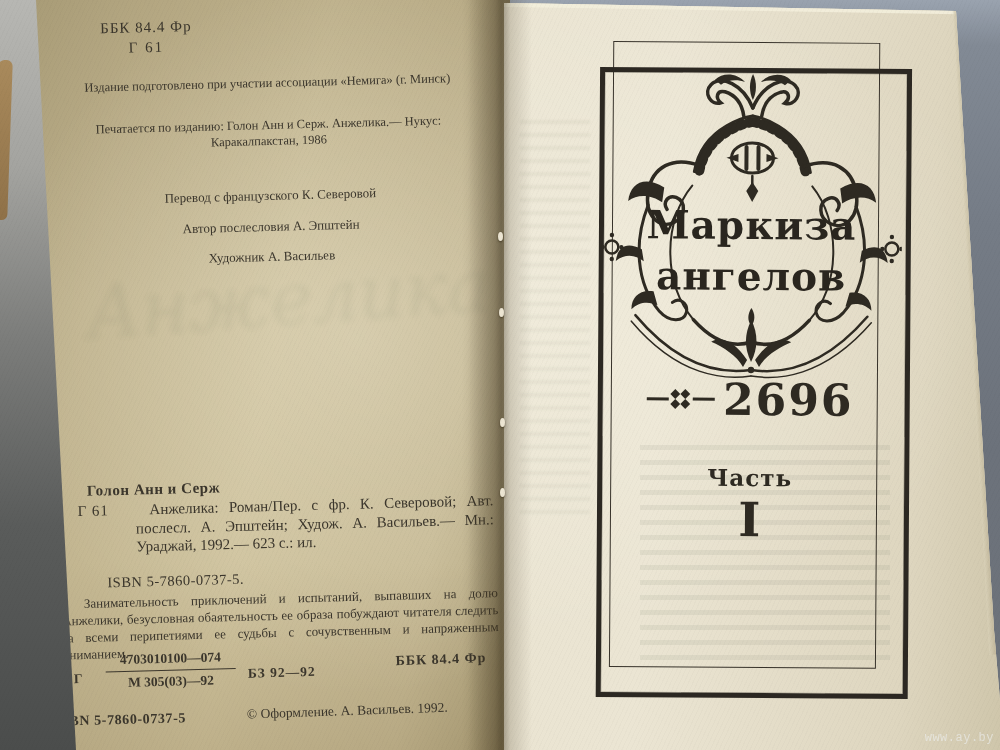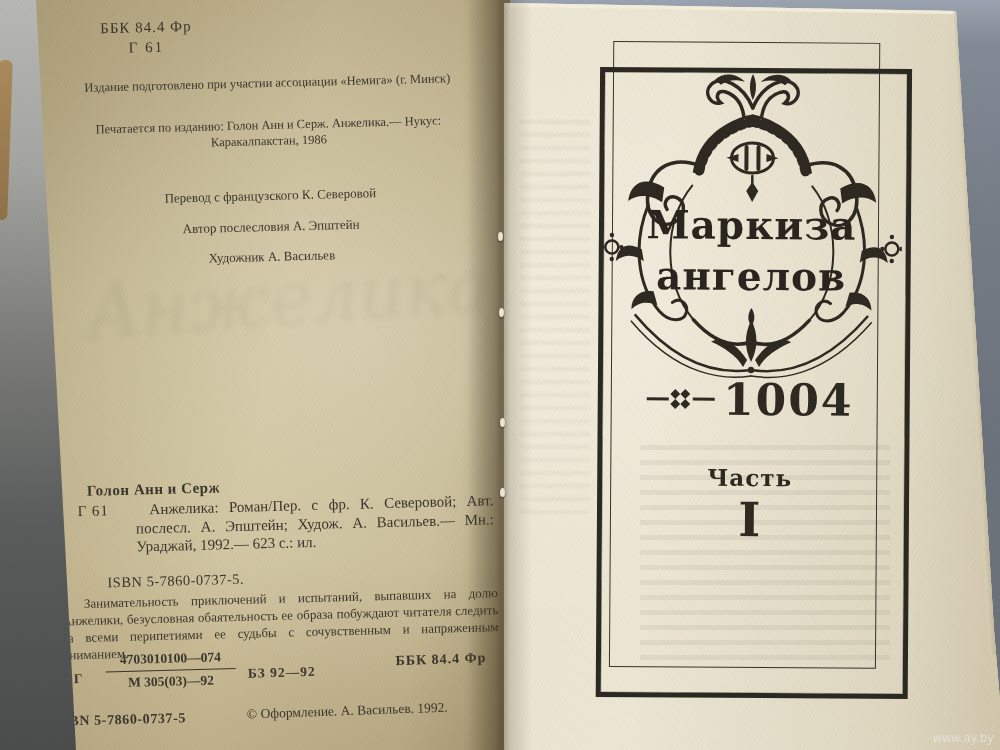--- a/index.html
+++ b/index.html
@@ -89,21 +89,21 @@
      color:#2e2a22;letter-spacing:2px;}
   .yd{display:inline-flex;align-items:center;gap:3px;}
   .yd .line{width:22px;height:3.5px;background:#2e2a22;}
   .yd .dmds{display:grid;grid-template-columns:8px 8px;grid-template-rows:8px 8px;gap:2px;}
   .yd .dmds i{width:7px;height:7px;background:#2e2a22;transform:rotate(45deg);}
   .part-label{position:absolute;left:0;top:424px;width:305px;text-align:center;z-index:3;
      font-family:"DejaVu Serif",serif;font-weight:bold;font-size:23px;color:#2e2a22;letter-spacing:1px;}
   .part-number{position:absolute;left:0;top:452px;width:305px;text-align:center;z-index:3;
      font-family:"DejaVu Serif",serif;font-weight:bold;font-size:47px;color:#2e2a22;}
   
-  .watermark{position:absolute;right:6px;bottom:5px;font-family:Liberation Sans, sans-serif;
+  .watermark{position:absolute;right:6px;bottom:5px;font-family:Liberation Mono, monospace;
      font-size:12px;color:rgba(240,244,248,.55);letter-spacing:.5px;}
   .grain{position:absolute;inset:0;pointer-events:none;opacity:.05;
      background:repeating-linear-gradient(115deg,rgba(0,0,0,.35) 0 1px,transparent 1px 4px);}
 </style>
 </head>
 <body>
 
 <div class="photo">
   <div class="bg-left"></div>
   <div class="tan-sliver"></div>
@@ -218,21 +218,21 @@
         <span class="yd">
           <span class="line"></span>
           <span class="dmds">
               <i></i>
               <i></i>
               <i></i>
               <i></i>
             </span>
           <span class="line"></span>
         </span>
-        <span>1004</span>
+        <span>2696</span>
       </div>
 
       <div class="part-label">Часть</div>
       <div class="part-number">I</div>
     </div>
 
     <div class="rp-top-edge"></div>
     <div class="rp-right-edge"></div>
   </div>
 

